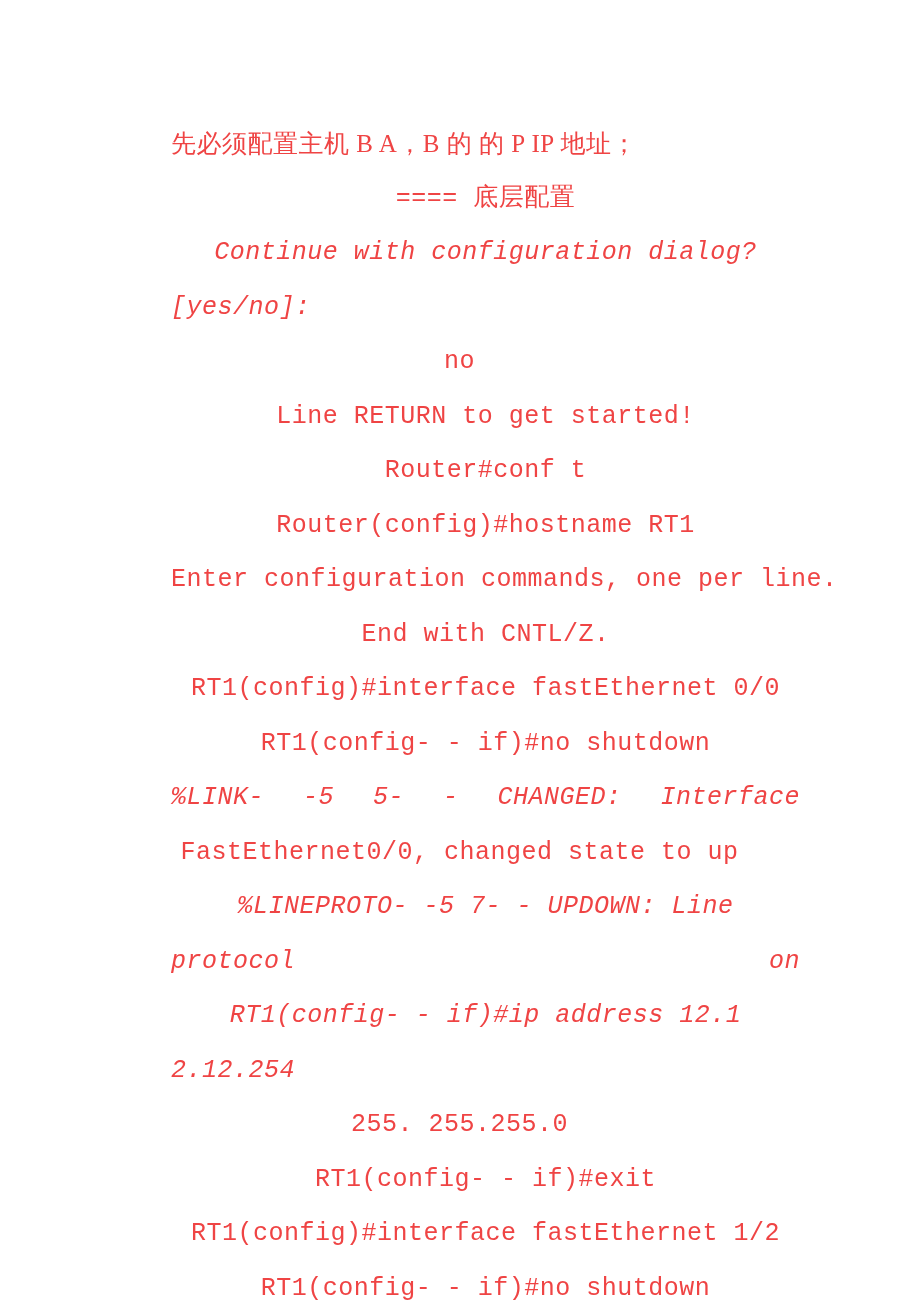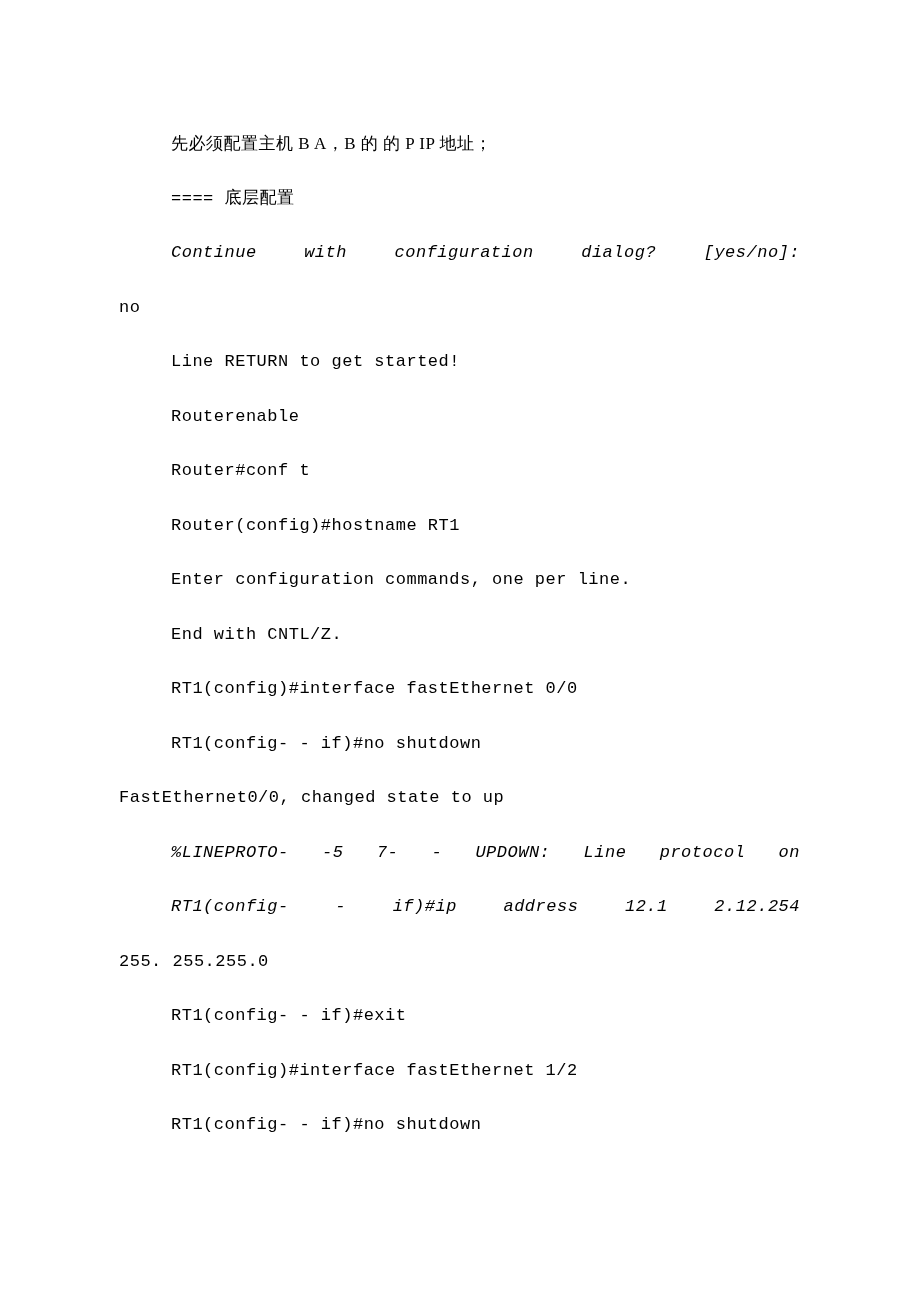--- a/index.html
+++ b/index.html
@@ -14,55 +14,56 @@
       font-family: "SimSun", "NSimSun", serif;
       position: relative;
     }
     .page-content {
       position: absolute;
       top: 117px;
       left: 119px;
       right: 120px;
     }
     .line {
-      font-size: 17px;
+      font-size: 25px;
       line-height: 54.5px;
-      color: #000000;
+      color: #ef4444;
       letter-spacing: 0.5px;
       white-space: pre;
     }
     .indent {
       padding-left: 52px;
     }
     .justify {
       text-align: justify;
       text-align-last: justify;
       white-space: normal;
       font-style: italic;
     }
     .mono {
       font-family: "Courier New", "SimSun", monospace;
+      text-align: center;
     }
   </style>
 </head>
 <body>
 
 <div class="page-content">
   <div class="line indent">先必须配置主机 B A，B 的 的 P IP 地址；</div>
   <div class="line indent mono">==== 底层配置</div>
   <div class="line indent mono justify"> Continue  with  configuration  dialog?  [yes/no]:</div>
   <div class="line mono">no</div>
   <div class="line indent mono">Line RETURN to get started!</div>
-  <div class="line indent mono">Routerenable</div>
   <div class="line indent mono">Router#conf t</div>
   <div class="line indent mono">Router(config)#hostname RT1</div>
   <div class="line indent mono">Enter configuration commands, one per line.</div>
   <div class="line indent mono">End with CNTL/Z.</div>
   <div class="line indent mono">RT1(config)#interface fastEthernet 0/0</div>
   <div class="line indent mono">RT1(config- - if)#no shutdown</div>
+  <div class="line indent mono justify">   %LINK-   -5   5-   -   CHANGED:    Interface</div>
   <div class="line mono">FastEthernet0/0, changed state to up</div>
   <div class="line indent mono justify"> %LINEPROTO- -5 7- - UPDOWN: Line protocol  on</div>
   <div class="line indent mono justify"> RT1(config-  -  if)#ip  address  12.1  2.12.254</div>
   <div class="line mono">255. 255.255.0</div>
   <div class="line indent mono">RT1(config- - if)#exit</div>
   <div class="line indent mono">RT1(config)#interface fastEthernet 1/2</div>
   <div class="line indent mono">RT1(config- - if)#no shutdown</div>
 </div>
 
 </body></html>

